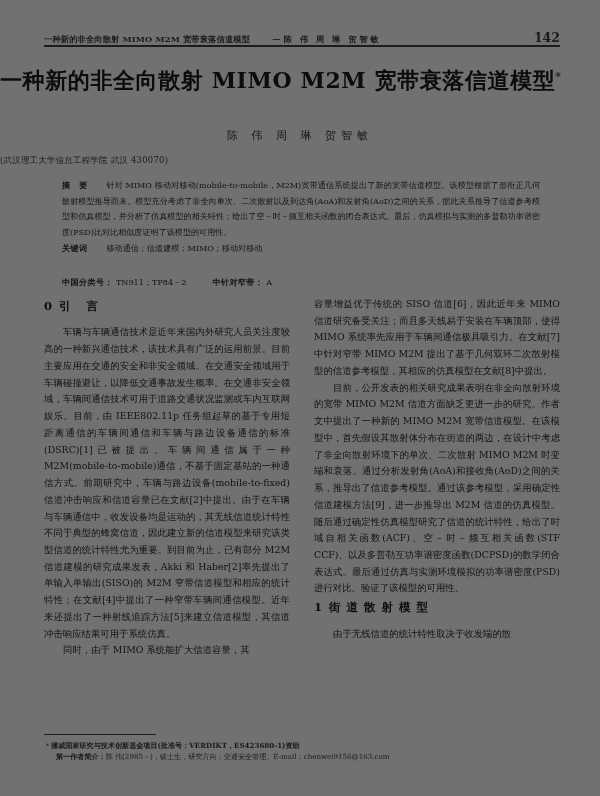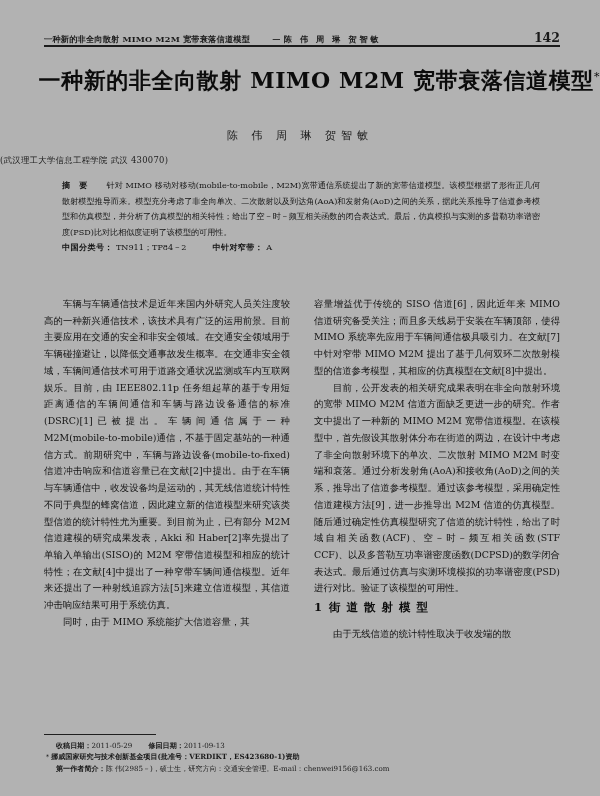--- a/index.html
+++ b/index.html
@@ -14,21 +14,21 @@
     color: #101010;
     position: relative;
     overflow: hidden;
   }
   .page {
     position: relative;
     width: 600px;
     height: 796px;
     box-sizing: border-box;
     padding: 0;
-    background: #eab308;
+    background: #ec4899;
     filter: saturate(0);
   }
 
   
   .runhead {
     position: absolute;
     top: 30px;
     left: 44px;
     right: 40px;
     display: flex;
@@ -55,21 +55,21 @@
     height: 1.6px;
     background: #1c1c1c;
   }
 
   
   .title {
     position: absolute;
     top: 66px;
     left: 0;
     width: 600px;
-    text-align: right;
+    text-align: left;
     font-size: 22px;
     font-weight: bold;
     letter-spacing: .6px;
     color: #0c0c0c;
     font-family: "DejaVu Serif", "Liberation Serif", serif;
   }
   .title sup {
     font-size: 11px;
     vertical-align: super;
     font-weight: normal;
@@ -114,21 +114,21 @@
     font-weight: bold;
     letter-spacing: .4px;
     margin-right: 3px;
   }
   .kw-line {
     margin-top: 1px;
     font-size: 8.1px;
     line-height: 1.9;
   }
   .clc-line {
-    margin-top: 0;
+    margin-top: 18px;
     font-size: 8.1px;
     line-height: 1.9;
     display: flex;
     gap: 0;
   }
   .clc-seg { white-space: nowrap; }
   .clc-gap1 { display: inline-block; width: 26px; }
   .clc-gap2 { display: inline-block; width: 22px; }
 
   
@@ -211,51 +211,54 @@
     <span>一种新的非全向散射 MIMO M2M 宽带衰落信道模型</span><sup>*</sup>
   </div>
 
   <div class="authors">陈 伟 周 琳 贺智敏</div>
   <div class="affil">(武汉理工大学信息工程学院 武汉 430070)</div>
 
   <div class="abstract-wrap">
     <div>
       <span class="lbl">摘 要</span><span>针对 MIMO 移动对移动(mobile-to-mobile，M2M)宽带通信系统提出了新的宽带信道模型。该模型根据了形衔正几何散射模型推导而来。模型充分考虑了非全向单次、二次散射以及到达角(AoA)和发射角(AoD)之间的关系，据此关系推导了信道参考模型和仿真模型，并分析了仿真模型的相关特性；给出了空－时－频互相关函数的闭合表达式。最后，仿真模拟与实测的多普勒功率谱密度(PSD)比对比相似度证明了该模型的可用性。</span>
     </div>
+    <div class="kw-line">
+      <span class="lbl-tight">关键词</span><span class="gap-md"></span><span>移动通信；信道建模；MIMO；移动对移动</span>
+    </div>
     <div class="clc-line">
       <span class="clc-seg"><span class="lbl-tight">中国分类号：</span><span>TN911；TP84－2</span></span>
       <span class="clc-gap1"></span>
       <span class="clc-seg"><span class="lbl-tight">中针对窄带：</span><span>A</span></span>
       <span class="clc-gap2"></span>
     </div>
   </div>
 
   <div class="columns">
 
     <div class="col">
+      <h2 class="section">
+        <span class="num">0</span><span>引 言</span>
+      </h2>
       <p class="para">车辆与车辆通信技术是近年来国内外研究人员关注度较高的一种新兴通信技术，该技术具有广泛的运用前景。目前主要应用在交通的安全和非安全领域。在交通安全领域用于车辆碰撞避让，以降低交通事故发生概率。在交通非安全领域，车辆间通信技术可用于道路交通状况监测或车内互联网娱乐。目前，由 IEEE802.11p 任务组起草的基于专用短距离通信的车辆间通信和车辆与路边设备通信的标准(DSRC)[1]已被提出。车辆间通信属于一种 M2M(mobile-to-mobile)通信，不基于固定基站的一种通信方式。前期研究中，车辆与路边设备(mobile-to-fixed)信道冲击响应和信道容量已在文献[2]中提出。由于在车辆与车辆通信中，收发设备均是运动的，其无线信道统计特性不同于典型的蜂窝信道，因此建立新的信道模型来研究该类型信道的统计特性尤为重要。到目前为止，已有部分 M2M 信道建模的研究成果发表，Akki 和 Haber[2]率先提出了单输入单输出(SISO)的 M2M 窄带信道模型和相应的统计特性；在文献[4]中提出了一种窄带车辆间通信模型。近年来还提出了一种射线追踪方法[5]来建立信道模型，其信道冲击响应结果可用于系统仿真。</p>
       <p class="para">同时，由于 MIMO 系统能扩大信道容量，其</p>
     </div>
 
     <div class="col">
       <p class="para" style="text-indent:0">容量增益优于传统的 SISO 信道[6]，因此近年来 MIMO 信道研究备受关注；而且多天线易于安装在车辆顶部，使得 MIMO 系统率先应用于车辆间通信极具吸引力。在文献[7]中针对窄带 MIMO M2M 提出了基于几何双环二次散射模型的信道参考模型，其相应的仿真模型在文献[8]中提出。</p>
       <p class="para">目前，公开发表的相关研究成果表明在非全向散射环境的宽带 MIMO M2M 信道方面缺乏更进一步的研究。作者文中提出了一种新的 MIMO M2M 宽带信道模型。在该模型中，首先假设其散射体分布在街道的两边，在设计中考虑了非全向散射环境下的单次、二次散射 MIMO M2M 时变端和衰落。通过分析发射角(AoA)和接收角(AoD)之间的关系，推导出了信道参考模型。通过该参考模型，采用确定性信道建模方法[9]，进一步推导出 M2M 信道的仿真模型。随后通过确定性仿真模型研究了信道的统计特性，给出了时域自相关函数(ACF)、空－时－频互相关函数(STF CCF)、以及多普勒互功率谱密度函数(DCPSD)的数学闭合表达式。最后通过仿真与实测环境模拟的功率谱密度(PSD)进行对比。验证了该模型的可用性。</p>
       <h2 class="section sec2">
         <span class="num">1</span><span>街道散射模型</span>
       </h2>
       <p class="para">由于无线信道的统计特性取决于收发端的散</p>
     </div>
 
   </div>
 
   <div class="foot-rule"></div>
   <div class="footer">
-    <div class="fline f-dates">
-      <b>收稿日期：</b><span>2011-05-29</span><span class="gap-md"></span><b>修回日期：</b><span>2011-09-13</span>
-    </div>
     <div class="fline f-fund">
       <span>＊</span><b>挪威国家研究与技术创新基金项目(批准号：VERDIKT，ES423680-1)资助</b>
     </div>
     <div class="fline f-bio">
       <b>第一作者简介：</b><span>陈 伟(2985－)，硕士生，研究方向：交通安全管理。E-mail：chenwei9156@163.com</span>
     </div>
   </div>
 
 </div>
 

